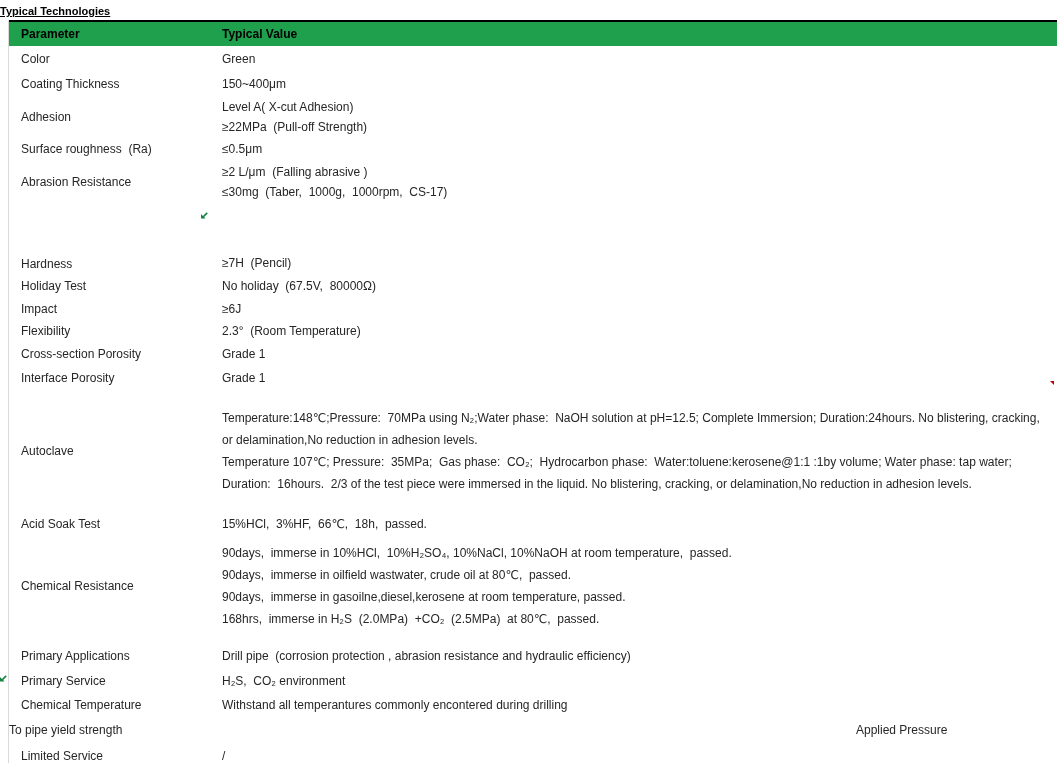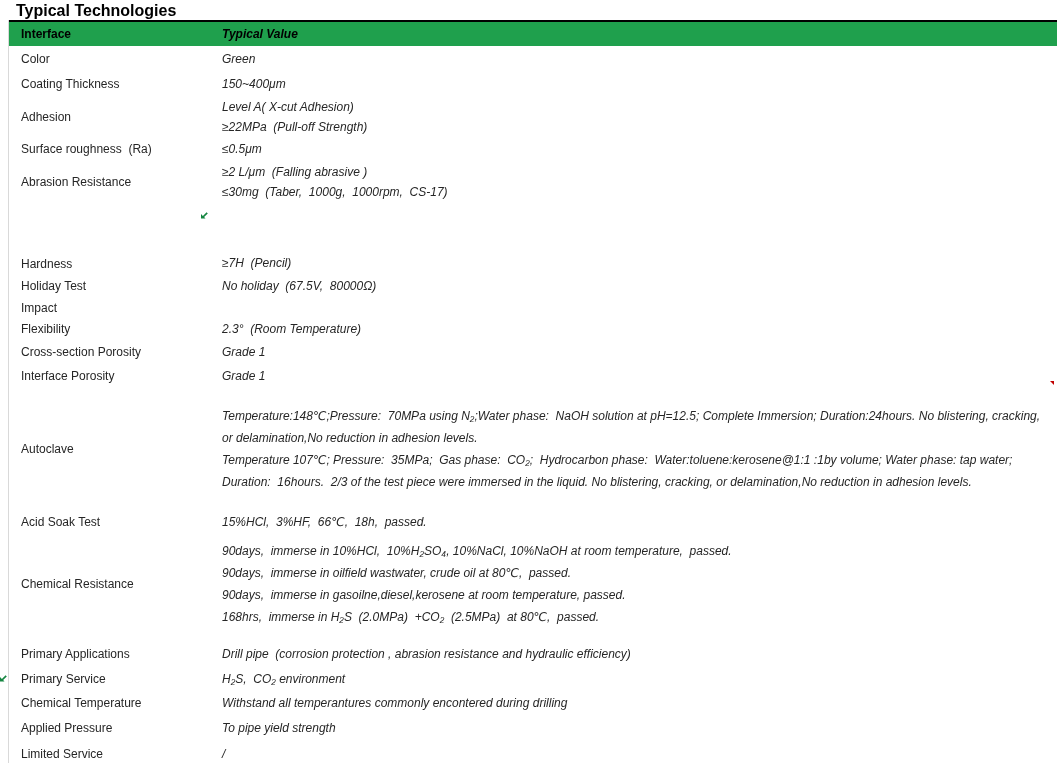--- a/index.html
+++ b/index.html
@@ -1,30 +1,30 @@
 <!DOCTYPE html>
 <html><head>
 <meta charset="utf-8">
 <style>
   html,body{margin:0;padding:0;}
   body{
     width:1057px;height:763px;background:#ffffff;position:relative;overflow:hidden;
     font-family:"Liberation Sans","DejaVu Sans",sans-serif;color:#262626;
   }
   .title{
-    font-weight:bold;font-size:16px;color:#000;padding:3px 0 0 16px;line-height:16px;
+    font-weight:bold;font-size:11px;color:#000;padding:3px 0 0 0;line-height:16px;text-decoration:underline;
   }
   .tbl{margin:1px 0 0 8px;border-left:1px solid #D9D9D9;border-bottom:1px solid #E6E6E6;}
   .hdr{
     display:flex;align-items:center;height:24px;border-top:2px solid #000;
     font-weight:bold;color:#000;font-size:12px;
   }
   .cell{white-space:pre-wrap;}
   .cell-param{flex:0 0 201px;width:201px;padding-left:12px;line-height:20px;}
-  .cell-value{flex:1;padding-right:6px;line-height:22px;font-style:italic;}
+  .cell-value{flex:1;padding-right:6px;line-height:22px;}
   .row{display:flex;align-items:center;min-height:24px;font-size:12px;}
   .r0,.r1{min-height:25px}
   .r2{min-height:41px}
   .r2 .cell-value,.r4 .cell-value{line-height:20px}
   .r3{min-height:24px}
   .r4{min-height:41px;margin-bottom:20px}
   .r5{min-height:52px;align-items:flex-end}
   .r5 .cell-param{padding-top:14px}
   .r5 .cell-value{padding-top:5px}
   .r6{min-height:24px}
@@ -44,21 +44,21 @@
   .flag-b{left:0px;top:668px;}
   .flag-red{position:absolute;left:1050px;top:371px;width:4px;height:4px;}
 </style>
 </head>
 <body>
 
 <div class="title">Typical Technologies</div>
 
 <div class="tbl">
   <div class="hdr" style="background: rgb(31, 160, 77);">
-    <div class="cell cell-param">Interface</div>
+    <div class="cell cell-param">Parameter</div>
     <div class="cell cell-value">Typical Value</div>
   </div>
   <div id="rows">
       <div class="row r0">
         <div class="cell cell-param">Color</div>
         <div class="cell cell-value">Green</div>
       </div>
       <div class="row r1">
         <div class="cell cell-param">Coating Thickness</div>
         <div class="cell cell-value">150~400μm</div>
@@ -80,20 +80,21 @@
       <div class="row r5">
         <div class="cell cell-param">Hardness</div>
         <div class="cell cell-value">≥7H  (Pencil)</div>
       </div>
       <div class="row r6">
         <div class="cell cell-param">Holiday Test</div>
         <div class="cell cell-value">No holiday  (67.5V,  80000Ω)</div>
       </div>
       <div class="row r7">
         <div class="cell cell-param">Impact</div>
+        <div class="cell cell-value">≥6J</div>
       </div>
       <div class="row r8">
         <div class="cell cell-param">Flexibility</div>
         <div class="cell cell-value">2.3°  (Room Temperature)</div>
       </div>
       <div class="row r9">
         <div class="cell cell-param">Cross-section Porosity</div>
         <div class="cell cell-value">Grade 1</div>
       </div>
       <div class="row r10">
@@ -122,22 +123,22 @@
       </div>
       <div class="row r15">
         <div class="cell cell-param">Primary Service</div>
         <div class="cell cell-value">H₂S,  CO₂ environment</div>
       </div>
       <div class="row r16">
         <div class="cell cell-param">Chemical Temperature</div>
         <div class="cell cell-value">Withstand all temperantures commonly encontered during drilling</div>
       </div>
       <div class="row r17">
+        <div class="cell cell-value">To pipe yield strength</div>
         <div class="cell cell-param">Applied Pressure</div>
-        <div class="cell cell-value">To pipe yield strength</div>
       </div>
       <div class="row r18">
         <div class="cell cell-param">Limited Service</div>
         <div class="cell cell-value">/</div>
       </div>
     </div>
 </div>
 
 <div class="flag flag-a">
   <svg width="8" height="8" viewBox="0 0 8 8">

